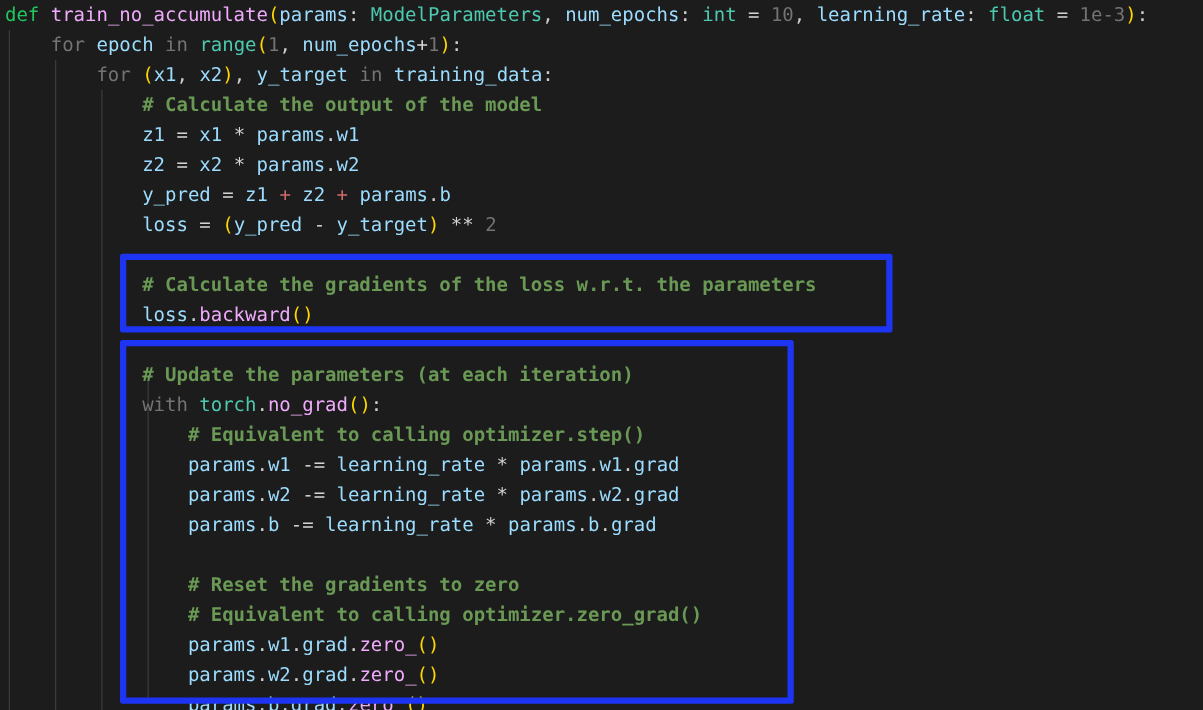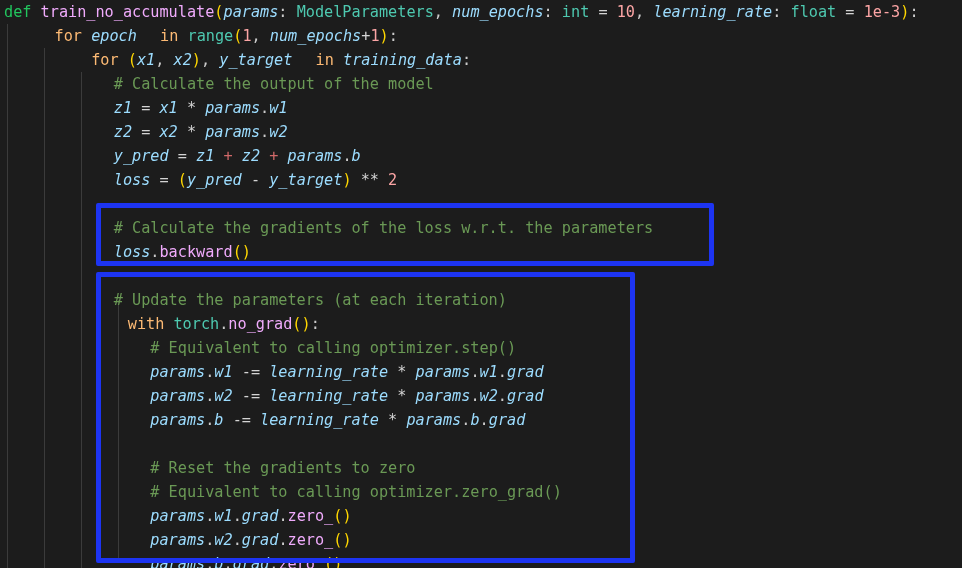--- a/index.html
+++ b/index.html
@@ -44,26 +44,26 @@
     white-space: pre;
   }
   .line {
     height: 24px;
     white-space: pre;
     padding-left: 4px;
   }
 
   
   .kw   { color: #22c55e; }   
-  .ctl  { color: #fdba74; margin-left: 14px; }   
+  .ctl  { color: #737373; }   
   .fn   { color: #f0abfc; }   
-  .var  { color: #9cdcfe; font-style: italic; }   
+  .var  { color: #9cdcfe; }   
   .typ  { color: #4ec9b0; }   
-  .num  { color: #fca5a5; margin-top: 40px; }   
-  .com  { color: #6a9955; }   
+  .num  { color: #737373; margin-top: 40px; }   
+  .com  { color: #6a9955; font-weight: bold; }   
   .op   { color: #d4d4d4; }   
   .opp  { color: #d16969; }   
   .pn1  { color: #ffd700; }   
   .pun  { color: #cccccc; }   
 
   
   .hlbox {
     position: absolute;
     border: 5px solid #1d34f2;
     border-radius: 2px;

